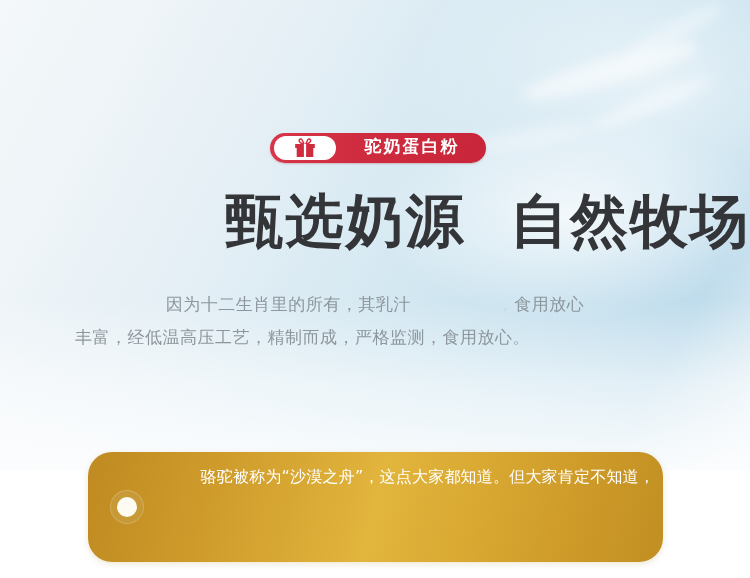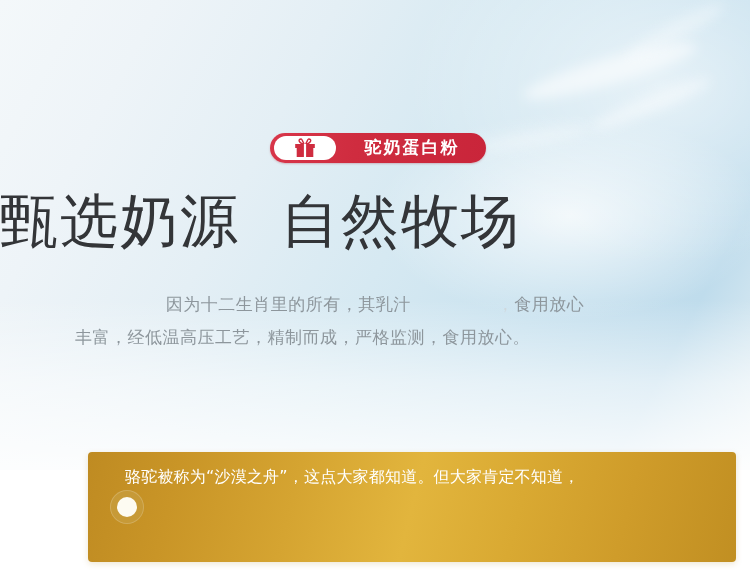--- a/index.html
+++ b/index.html
@@ -96,34 +96,34 @@
     left: 74px;
     top: 0;
     width: 136px;
     height: 30px;
     line-height: 30px;
     text-align: center;
     color: #ffffff;
     font-size: 17px;
     font-weight: bold;
     letter-spacing: 2px;
-    font-family: Liberation Serif, serif;
+    font-family: Liberation Mono, monospace;
   }
 
   
   .heading {
     position: absolute;
     left: 0;
     top: 186px;
     width: 750px;
-    text-align: left;
+    text-align: right;
     color: #333538;
     font-size: 58px;
     line-height: 70px;
-    font-weight: normal;
+    font-weight: bold;
     letter-spacing: 2px;
     font-family: "DejaVu Serif", "Liberation Serif", serif;
     white-space: pre;
   }
 
   
   .body-copy {
     position: absolute;
     left: 75px;
     top: 288px;
@@ -146,33 +146,34 @@
   }
   .faint-mark {
     color: #cfd8dd;
   }
 
   
   .callout {
     position: absolute;
     left: 88px;
     top: 452px;
-    width: 648px;
+    width: 575px;
     height: 110px;
-    border-radius: 4px;
+    border-radius: 24px;
     background: linear-gradient(104deg,
         #bf8b22 0%,
         #c99527 14%,
         #d5a431 32%,
         #e2b53d 50%,
         #d9a932 66%,
         #cf9c2a 82%,
         #c18f22 100%);
     box-shadow: 0 2px 6px rgba(160, 120, 25, 0.18);
     overflow: hidden;
+    text-align: right;
   }
   .callout-dot {
     position: absolute;
     left: 22px;
     top: 38px;
     width: 34px;
     height: 34px;
     border-radius: 50%;
     background: #c79a37;
     box-shadow: inset 0 0 0 1px rgba(255,255,255,0.18);

